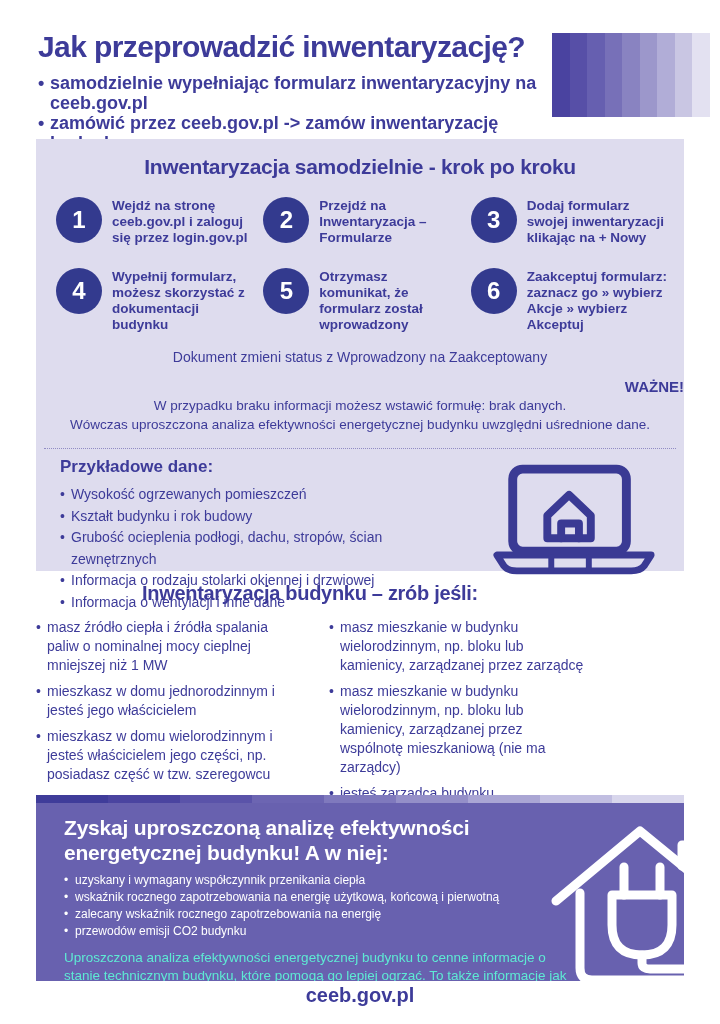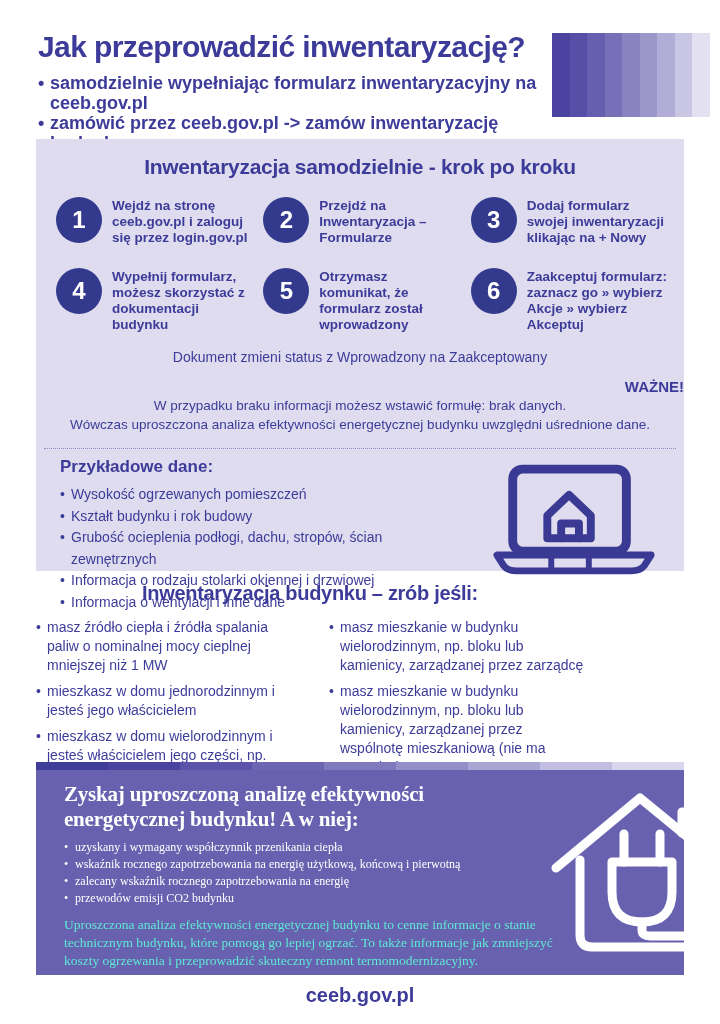--- a/index.html
+++ b/index.html
@@ -66,22 +66,22 @@
   .laptop-wrap{margin-top:6px;}
   
   .building{position:absolute;left:0;top:582px;width:620px;}
   .building-heading{margin:0;text-align:center;font-size:20px;font-weight:bold;letter-spacing:-0.3px;color:var(--primary);}
   .building-cols{display:flex;gap:38px;padding:0 36px;margin-top:13px;}
   .building-col{width:50%;margin:0;padding:0;list-style:none;}
   .building-col li{position:relative;padding-left:11px;margin-bottom:7px;font-size:14px;line-height:19px;color:var(--primary);}
   .building-col li::before{content:"•";position:absolute;left:0;}
   
   .analysis-box{
-    position:absolute;left:36px;top:762px;width:648px;height:213px;
-    background:var(--box-purple);overflow:hidden;font-family:Liberation Serif, serif;
+    position:absolute;left:36px;top:795px;width:648px;height:186px;
+    background:var(--box-purple);overflow:hidden;
   }
   .analysis-strip{
     height:8px;width:100%;
     background:linear-gradient(to right,
       #3f3c9a 0 11.1%,#4a44a0 11.1% 22.2%,#5a53a9 22.2% 33.3%,
       #6c65b2 33.3% 44.4%,#7f79bd 44.4% 55.6%,#948fc8 55.6% 66.7%,
       #aaa6d4 66.7% 77.8%,#c1bee1 77.8% 88.9%,#d8d6ec 88.9% 100%);
   }
   .analysis-content{padding:12px 28px 0 28px;position:relative;z-index:2;}
   .analysis-heading{margin:0;width:445px;font-size:21px;font-weight:bold;line-height:25px;color:#fff;letter-spacing:-0.2px;}

